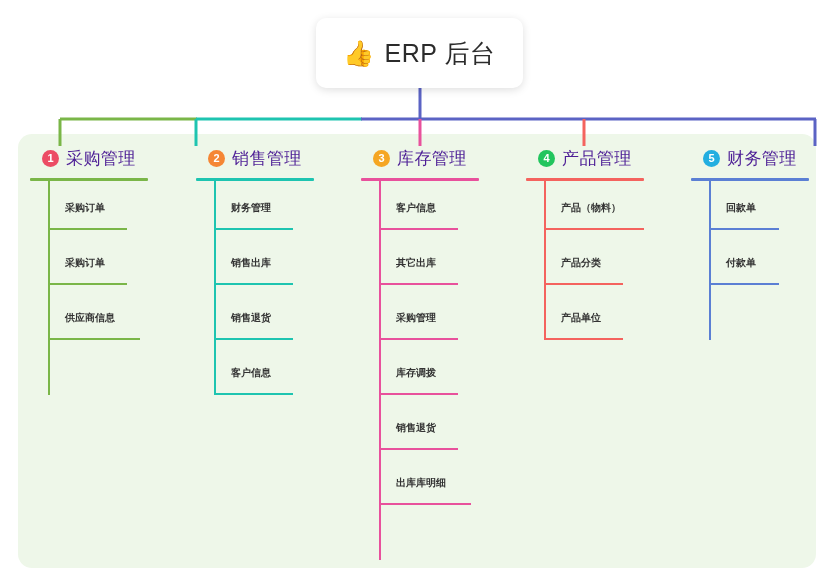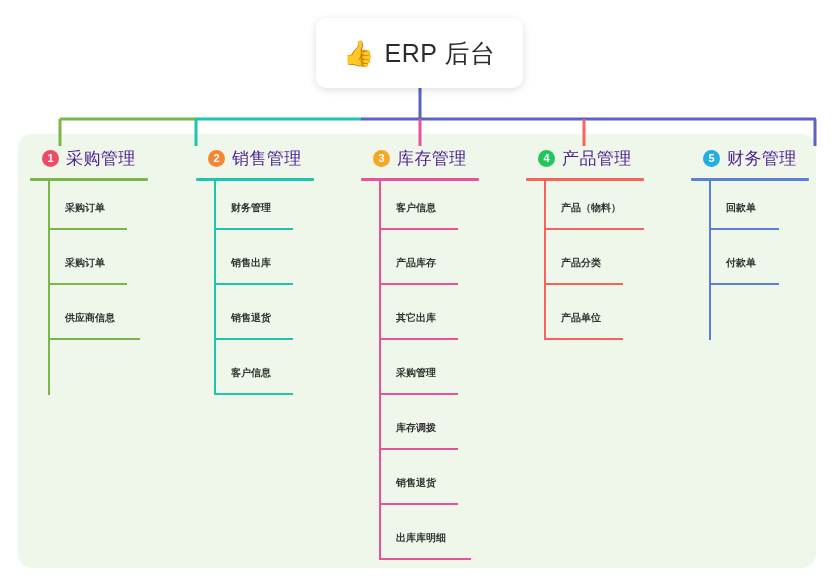--- a/index.html
+++ b/index.html
@@ -217,24 +217,20 @@
           <span class="col-title">库存管理</span>
         </div>
         <div class="col-rule" style="background: rgb(232, 81, 156); width: 118px;"></div>
         <div class="col-body">
           <div class="spine" style="background: rgb(232, 81, 156); height: 379px;"></div>
           <div class="leaf">
             <span class="leaf-label">客户信息</span>
             <div class="leaf-rule" style="background: rgb(232, 81, 156); width: 79px;"></div>
           </div>
           <div class="leaf">
-            <span class="leaf-label">产品库存</span>
-            <div class="leaf-rule" style="background: rgb(232, 81, 156); width: 79px;"></div>
-          </div>
-          <div class="leaf">
             <span class="leaf-label">其它出库</span>
             <div class="leaf-rule" style="background: rgb(232, 81, 156); width: 79px;"></div>
           </div>
           <div class="leaf">
             <span class="leaf-label">采购管理</span>
             <div class="leaf-rule" style="background: rgb(232, 81, 156); width: 79px;"></div>
           </div>
           <div class="leaf">
             <span class="leaf-label">库存调拨</span>
             <div class="leaf-rule" style="background: rgb(232, 81, 156); width: 79px;"></div>

